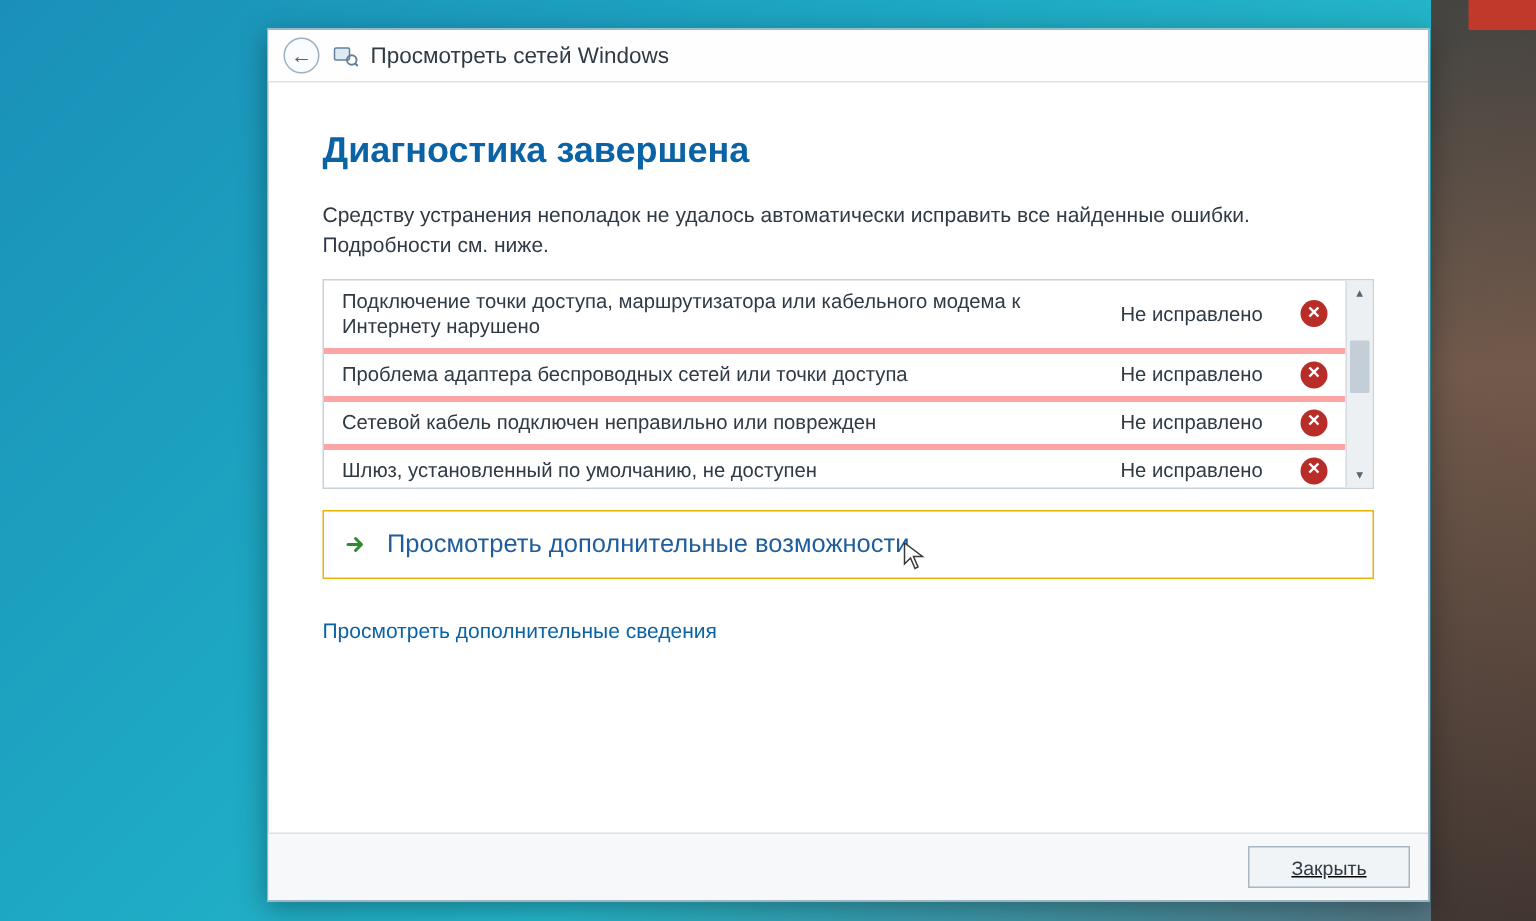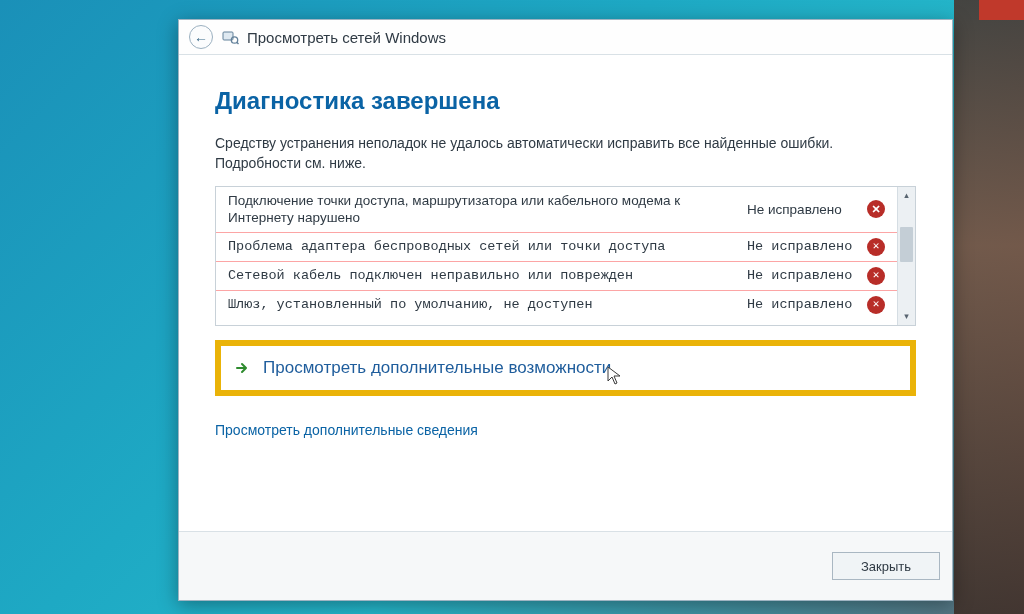--- a/index.html
+++ b/index.html
@@ -115,22 +115,21 @@
   }
   .issue-row {
     display: flex;
     align-items: center;
     padding: 5px 12px;
     font-size: 13.5px;
     color: #2f3a44;
     gap: 10px;
   }
   .issue-row + .issue-row {
-    border-top: 1px solid #fca5a5;
-    font-family: Liberation Mono, monospace;
+    border-top: 4px solid #fca5a5;
   }
   .issue-desc {
     flex: 1;
     line-height: 1.3;
   }
   .issue-status {
     width: 110px;
     color: #2f3a44;
     margin-left: 16px;
   }
@@ -170,21 +169,21 @@
     position: absolute;
     top: 40px;
     left: 2px;
     width: 13px;
     height: 35px;
     background: #c4ced6;
     border-radius: 1px;
   }
 
   .action {
-    border: 6px solid #eab308;
+    border: 1px solid #eab308;
     margin-top: 14px;
     padding: 12px 14px;
     display: flex;
     align-items: center;
     gap: 14px;
     position: relative;
   }
   .action.no-border {
     border: none;
     padding: 10px 14px 0 14px;
@@ -214,24 +213,25 @@
 
   .details-link {
     color: #0a63a5;
     font-size: 14px;
     margin-top: 26px;
     display: inline-block;
   }
 
   .footer {
     border-top: 1px solid #d9e1e6;
-    padding: 20px 12px;
+    padding: 8px 12px;
     display: flex;
     justify-content: flex-end;
     background: #f6f8f9;
+    text-decoration: underline;
   }
   .close-btn {
     min-width: 82px;
     height: 26px;
     border: 1px solid #a9b7c2;
     background: #f0f4f6;
     font-size: 13px;
     color: #2f3a44;
     display: flex;
     align-items: center;

